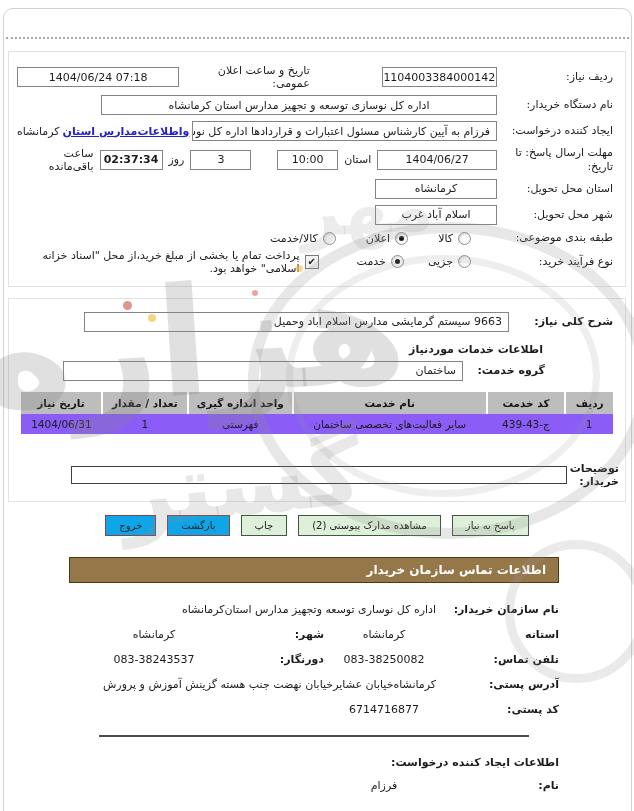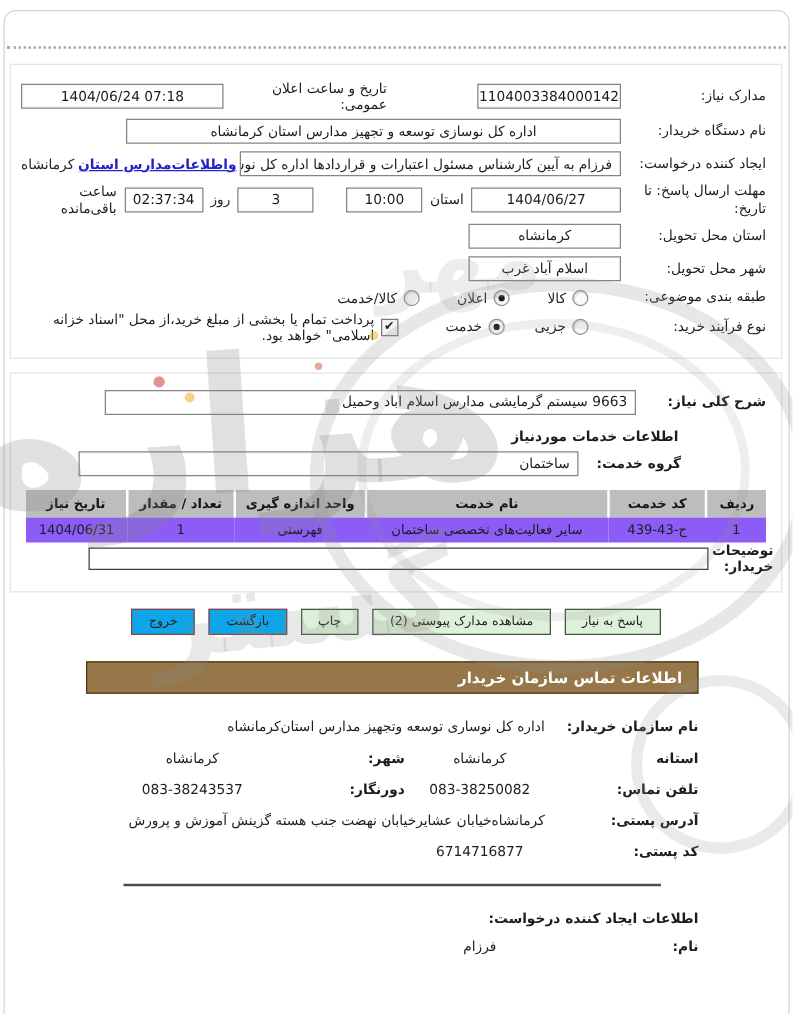--- a/index.html
+++ b/index.html
@@ -22,21 +22,21 @@
   .frow{display:flex;align-items:center;margin:4px 0;min-height:22px;}
   .flabel{width:112px;flex:0 0 112px;padding-left:4px;line-height:1.25;}
   .fcontent{display:flex;align-items:center;gap:6px;flex:1;min-width:0;}
 
   .input{border:1px solid #848484;background:#fff;height:20px;display:flex;align-items:center;
     padding:0 6px;box-sizing:border-box;white-space:nowrap;overflow:hidden;font-size:11px;}
   .input.center{justify-content:center;}
   .input.rightal{justify-content:flex-start;}
   .ltr{direction:ltr;unicode-bidi:isolate;}
   .w122{width:122px;} .w172{width:172px;} .w396{width:396px;} .w362{width:362px;}
-  .w62{width:62px;} .w64{width:64px;}
+  .w62{width:62px;} .w64{width:64px;font-weight:bold;}
   .gap18{width:14px;}
 
   .ovlink{color:#2222c8;text-decoration:underline;font-weight:600;white-space:nowrap;}
   .ovtail{color:#20222e;white-space:nowrap;}
 
   .opt{display:inline-flex;align-items:center;gap:5px;margin-left:24px;}
   .radio{width:11px;height:11px;border-radius:50%;border:1px solid #909090;background:#fbfbfb;
     box-shadow:inset 1px 1px 2px rgba(0,0,0,.15);display:inline-block;position:relative;flex:0 0 11px;}
   .radio.checked::after{content:'';position:absolute;left:3px;top:3px;width:5px;height:5px;
     border-radius:50%;background:#1a1a1a;}
@@ -51,21 +51,21 @@
   .group-input{width:400px;}
 
   table.svc{border-collapse:collapse;width:calc(100% - 4px);margin:10px 0 0 0;font-size:10.5px;}
   table.svc th{background:#bdbdbd;font-weight:bold;color:#151515;height:22px;padding:0 8px;
     border-left:2px solid #fff;white-space:nowrap;}
   table.svc th:last-child{border-left:none;}
   table.svc td{background:#8b5cf6;height:20px;text-align:center;padding:0 4px;white-space:nowrap;}
   .col-row{width:36px;text-align:center;} .col-code{width:88px;} .col-name{width:240px;}
   .col-unit{width:84px;} .col-qty{width:72px;} .col-date{width:88px;}
 
-  .notes-row{display:flex;align-items:center;margin-top:0;}
+  .notes-row{display:flex;align-items:center;margin-top:28px;}
   .notes-label{font-weight:bold;width:52px;flex:0 0 52px;line-height:1.25;margin-right:-6px;}
   .notes-input{flex:1;height:16px;border:1px solid #3f3f3f;background:#fff;margin-left:54px;}
 
   .btnrow{display:flex;justify-content:center;gap:11px;margin-top:13px;direction:rtl;}
   .btn{border:1px solid #4a4a4a;font-size:10px;height:21px;display:inline-flex;align-items:center;
     justify-content:center;padding:0 13px;color:#222;cursor:pointer;white-space:nowrap;
     font-family:"DejaVu Sans",sans-serif;background:#def0d9;}
   .btn.green{background:#def0d9;border-color:#3e5a3e;}
   .btn.pink{background:#0ea5e9;border-color:#8c4242;}
 
@@ -100,21 +100,21 @@
 
 <div class="frame"></div>
 <div class="dotline"></div>
 
 <div class="content">
 
 
   <div class="box">
 
     <div class="frow">
-      <div class="flabel">مدارک نیاز:</div>
+      <div class="flabel">ردیف نیاز:</div>
       <div class="fcontent">
         <div class="input w122 center ltr">1104003384000142</div>
         <div style="width:64px"></div>
         <div>تاریخ و ساعت اعلان عمومی:</div>
         <div class="input w172 center ltr">1404/06/24 07:18</div>
       </div>
     </div>
 
     <div class="frow">
       <div class="flabel">نام دستگاه خریدار:</div>

